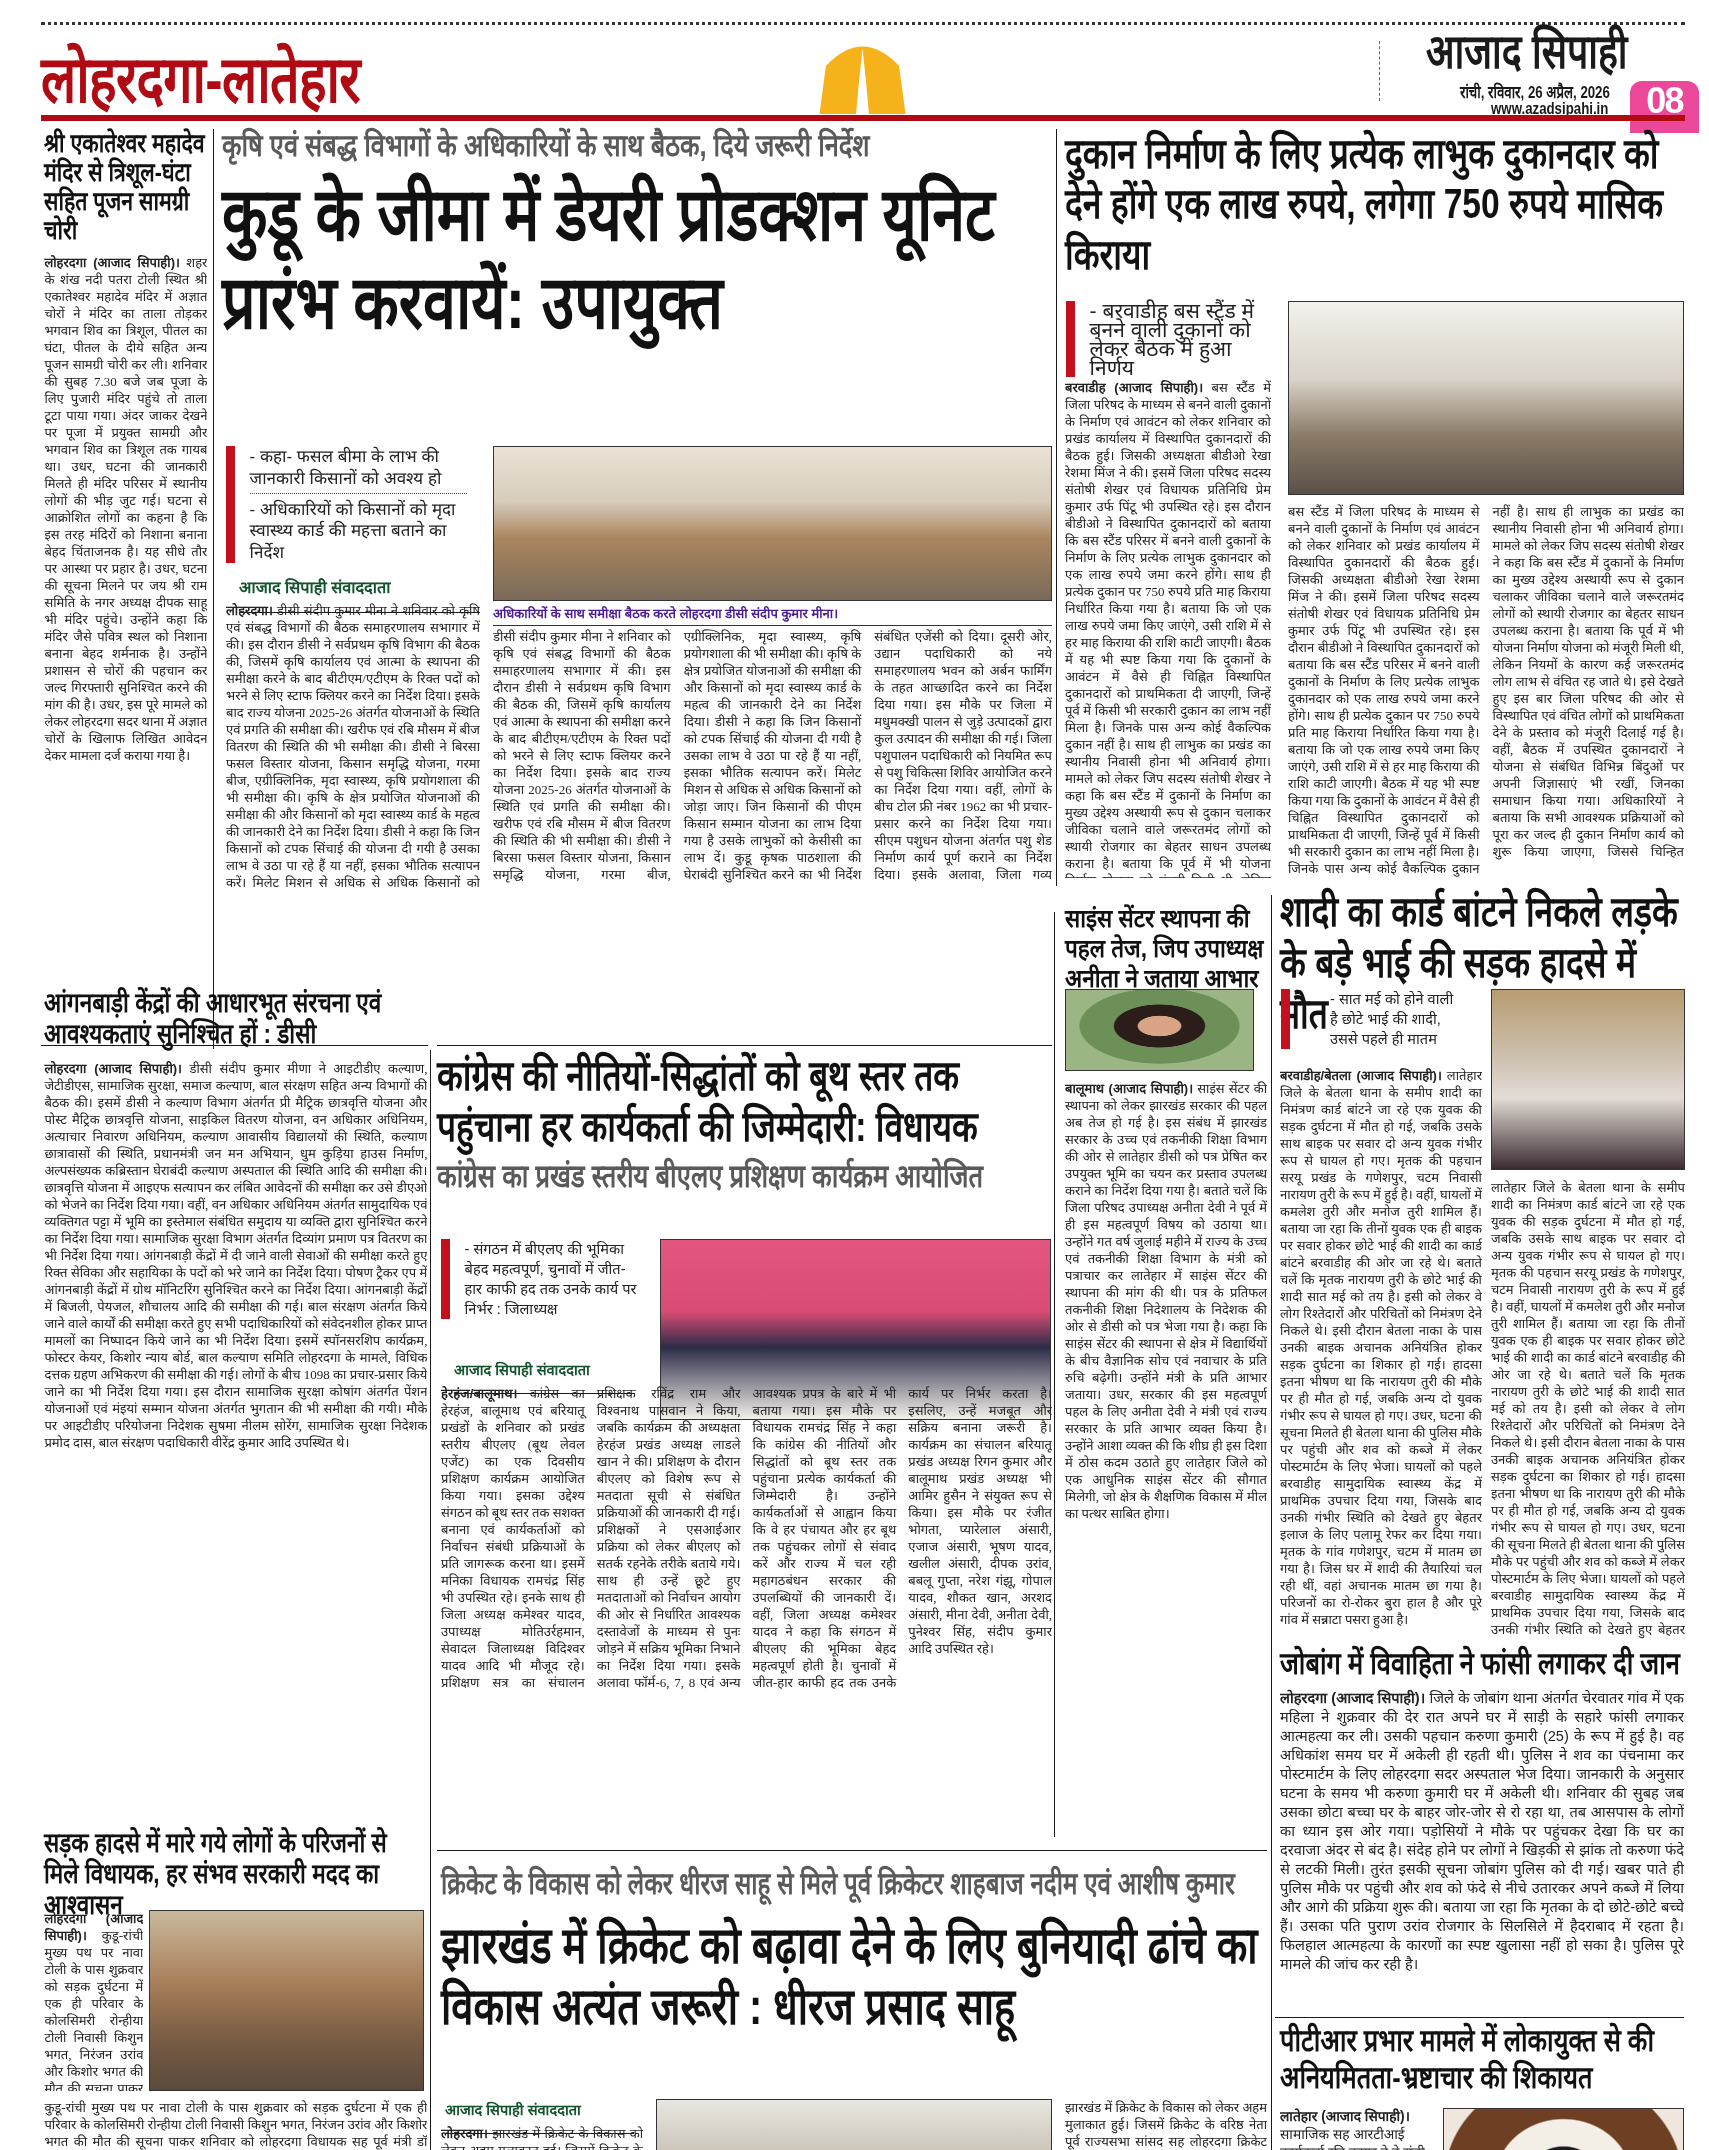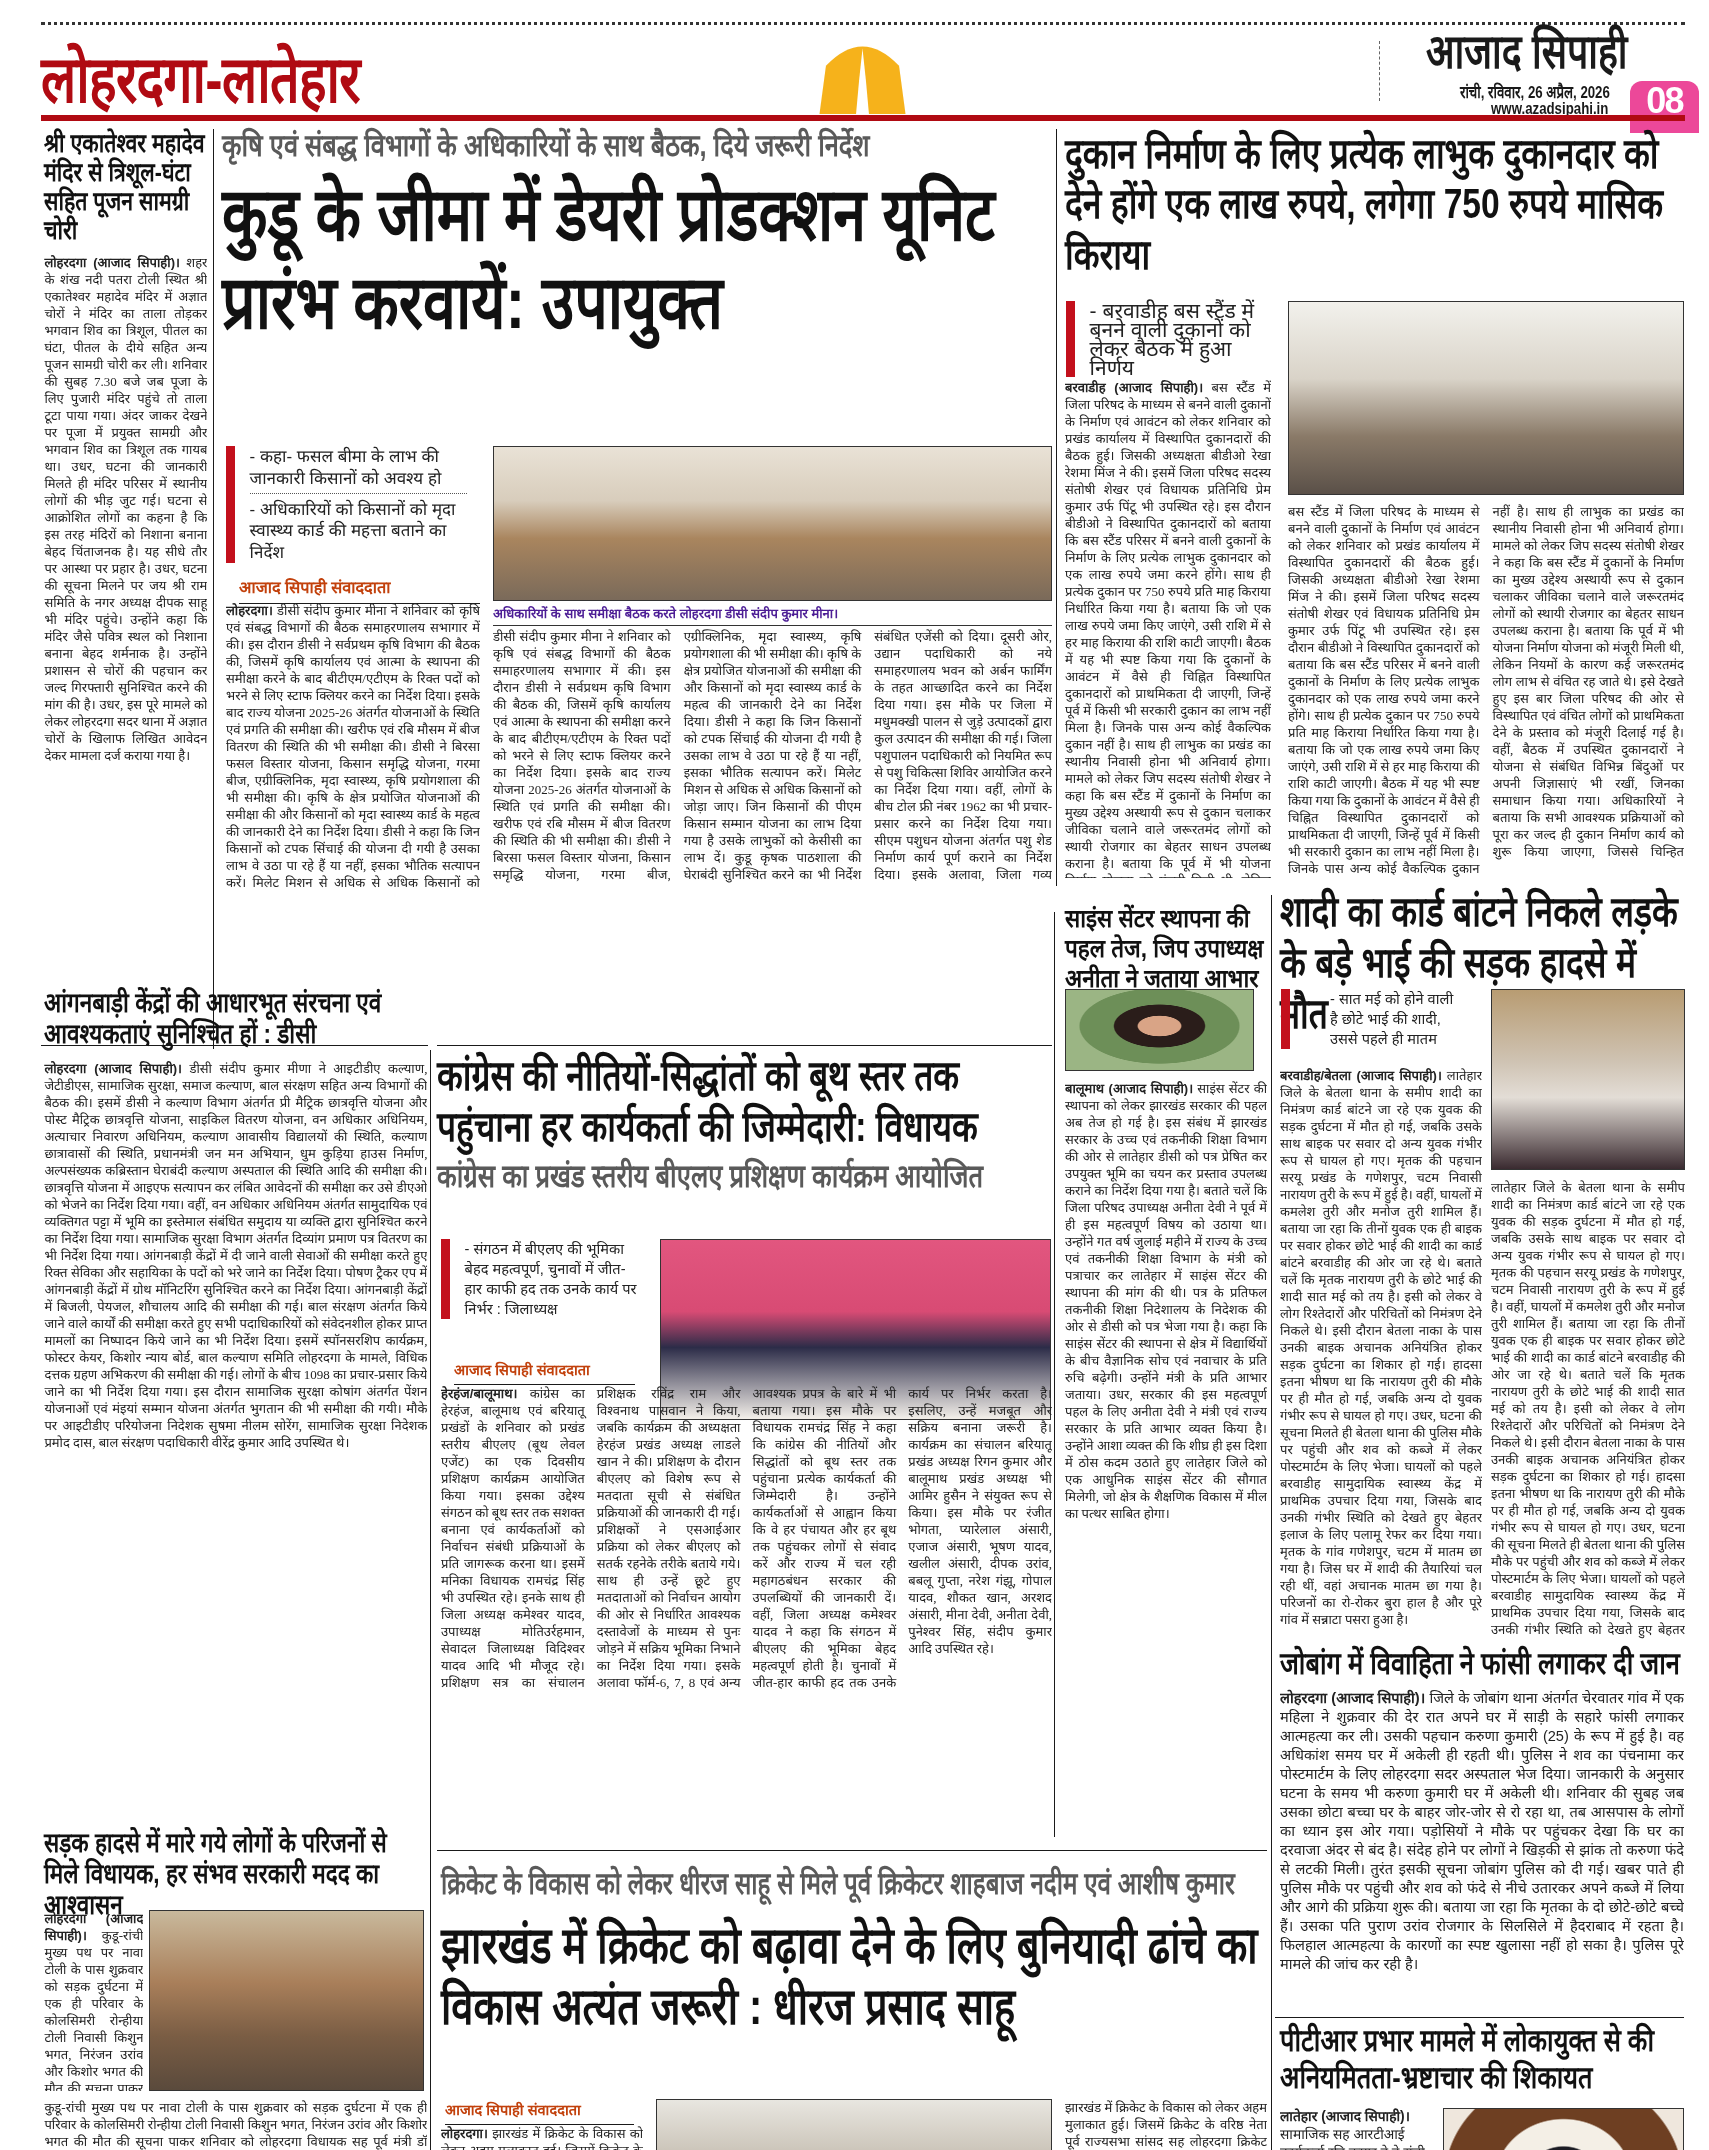--- a/index.html
+++ b/index.html
@@ -26,21 +26,21 @@
   .hrule { position: absolute; height: 0; border-top: 1.3px solid #1a1a1a; }
 
   .story { position: absolute; }
   .hl { font-family: "Liberation Sans", sans-serif; font-weight: 700; color: #111; line-height: 1.12; transform-origin: left top; }
   .hl-grey { color: #5a5a5a; }
   .body-text { font-family: "Liberation Serif", serif; font-size: 13px; line-height: 17px; text-align: justify; color: #222; overflow: hidden; }
   .body-text b { font-family: "Liberation Sans", sans-serif; font-weight: 700; }
   .kicker { position: absolute; border-left: 9.5px solid #c3101c; padding-left: 14.6px; font-family: "Liberation Sans", sans-serif; font-size: 17px; line-height: 21.5px; color: #222; }
   .kicker .k-item { display: block; }
   .kicker .k-sep { border-top: 1.7px dotted #555; margin: 4.3px 0; }
-  .byline { position: absolute; font-family: "Liberation Sans", sans-serif; font-weight: 700; font-size: 16.3px; color: #c2410c; padding-bottom: 5px; border-bottom: 1.3px solid #1a1a1a; }
+  .byline { position: absolute; font-family: "Liberation Sans", sans-serif; font-weight: 700; font-size: 16.3px; color: #14532d; padding-bottom: 14px; border-bottom: 1.3px solid #1a1a1a; }
   .photo { position: absolute; border: 1.3px solid #333; overflow: hidden; }
   .caption { position: absolute; font-family: "Liberation Sans", sans-serif; font-weight: 700; font-size: 13px; color: #4c1d95; border-bottom: 1.7px solid #333; padding-bottom: 2.6px; white-space: nowrap; overflow: hidden; }
 
   
   .ph-meeting { background: linear-gradient(180deg,#e9e2d6 0%,#d8cdbc 35%,#a9855e 60%,#7a6a5a 100%); }
   .ph-meeting2 { background: linear-gradient(180deg,#f2f1ec 0%,#d9d3c8 40%,#8a7a68 70%,#5a5048 100%); }
   .ph-woman { background: radial-gradient(ellipse at 50% 45%,#d9a486 0 16%,#2a1d1a 17% 34%,#6d8f58 35% 60%,#9bb584 61%); }
   .ph-accident { background: linear-gradient(180deg,#b89c72 0%,#cfc3b3 40%,#e3ddd6 60%,#3a2a30 100%); }
   .ph-congress { background: linear-gradient(180deg,#e2567f 0%,#d84b74 40%,#2c2c48 60%,#f4f0ea 100%); }
   .ph-cricket { background: linear-gradient(180deg,#e8e6e0 0%,#c9c2b6 30%,#36405e 55%,#d9d4cb 100%); }

